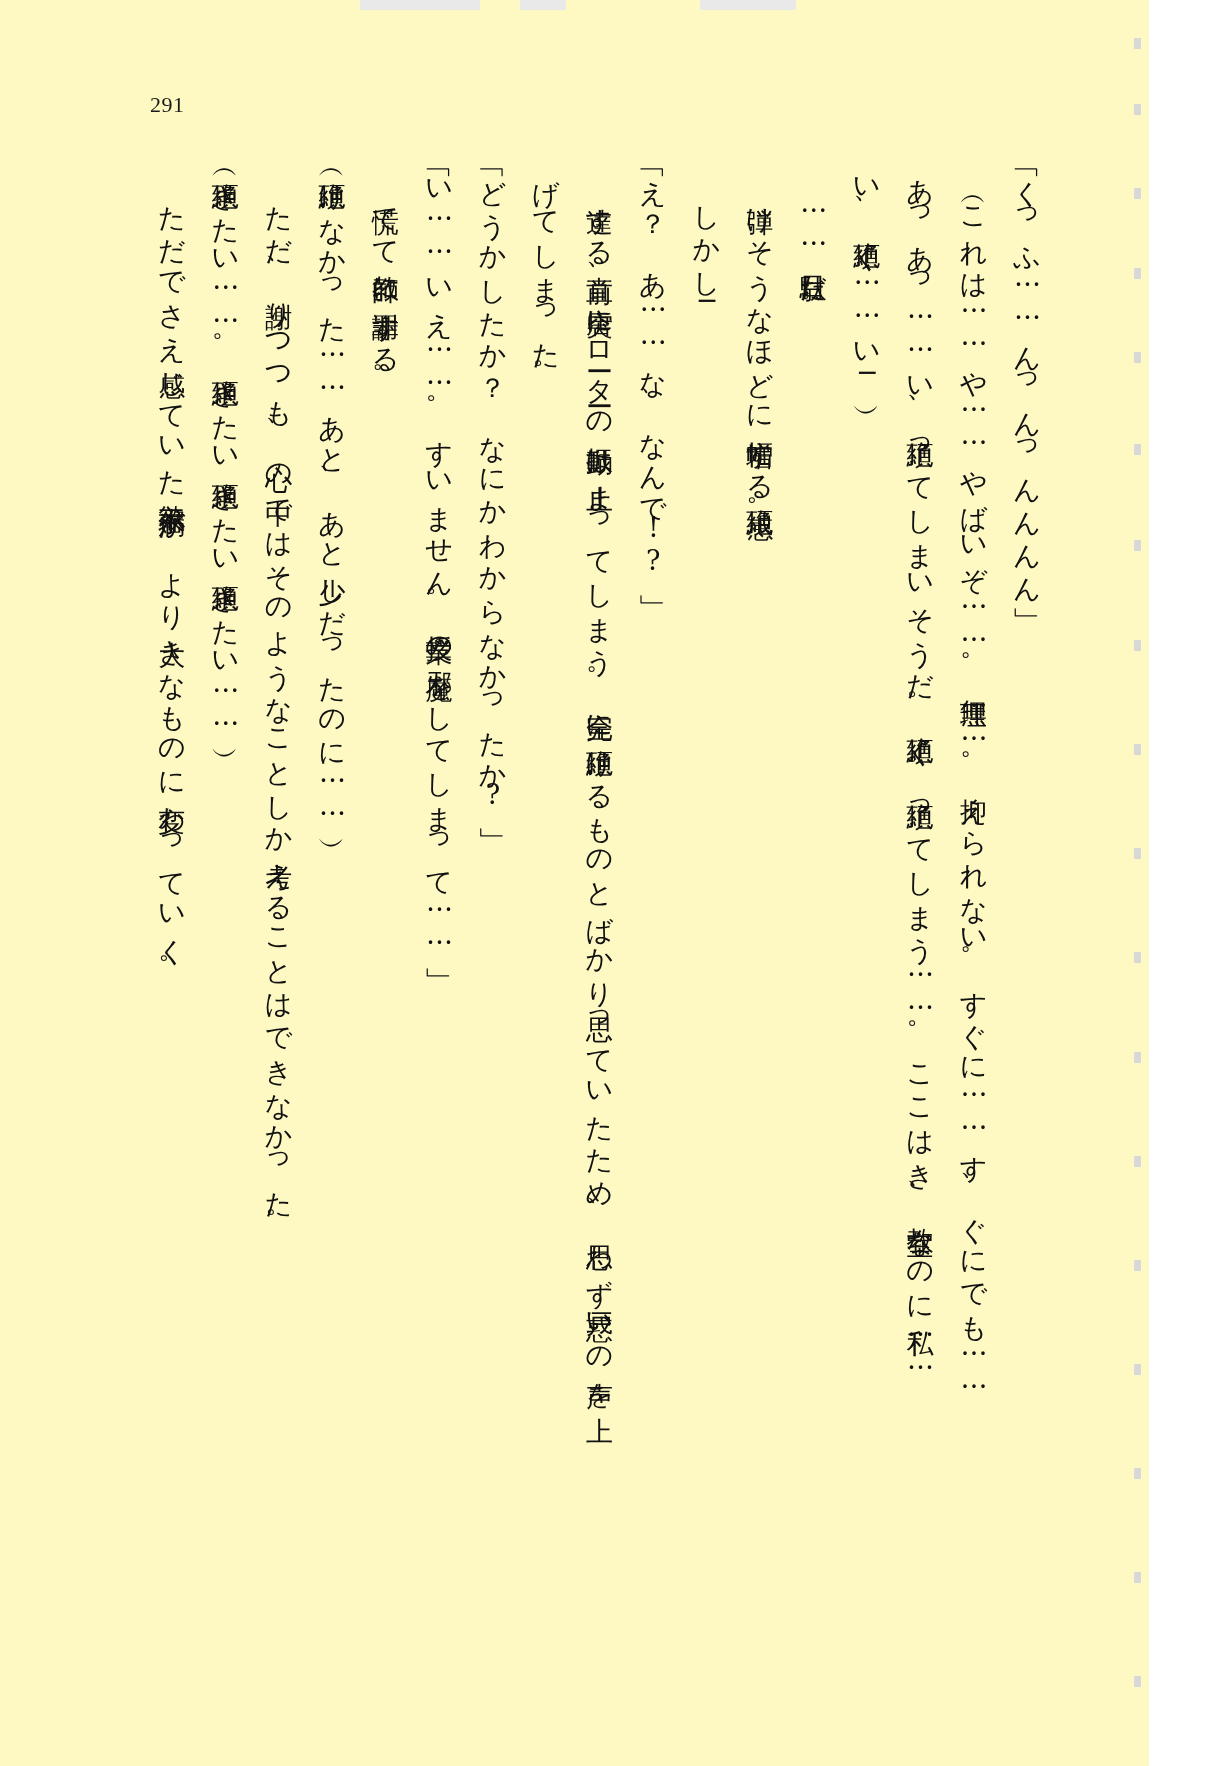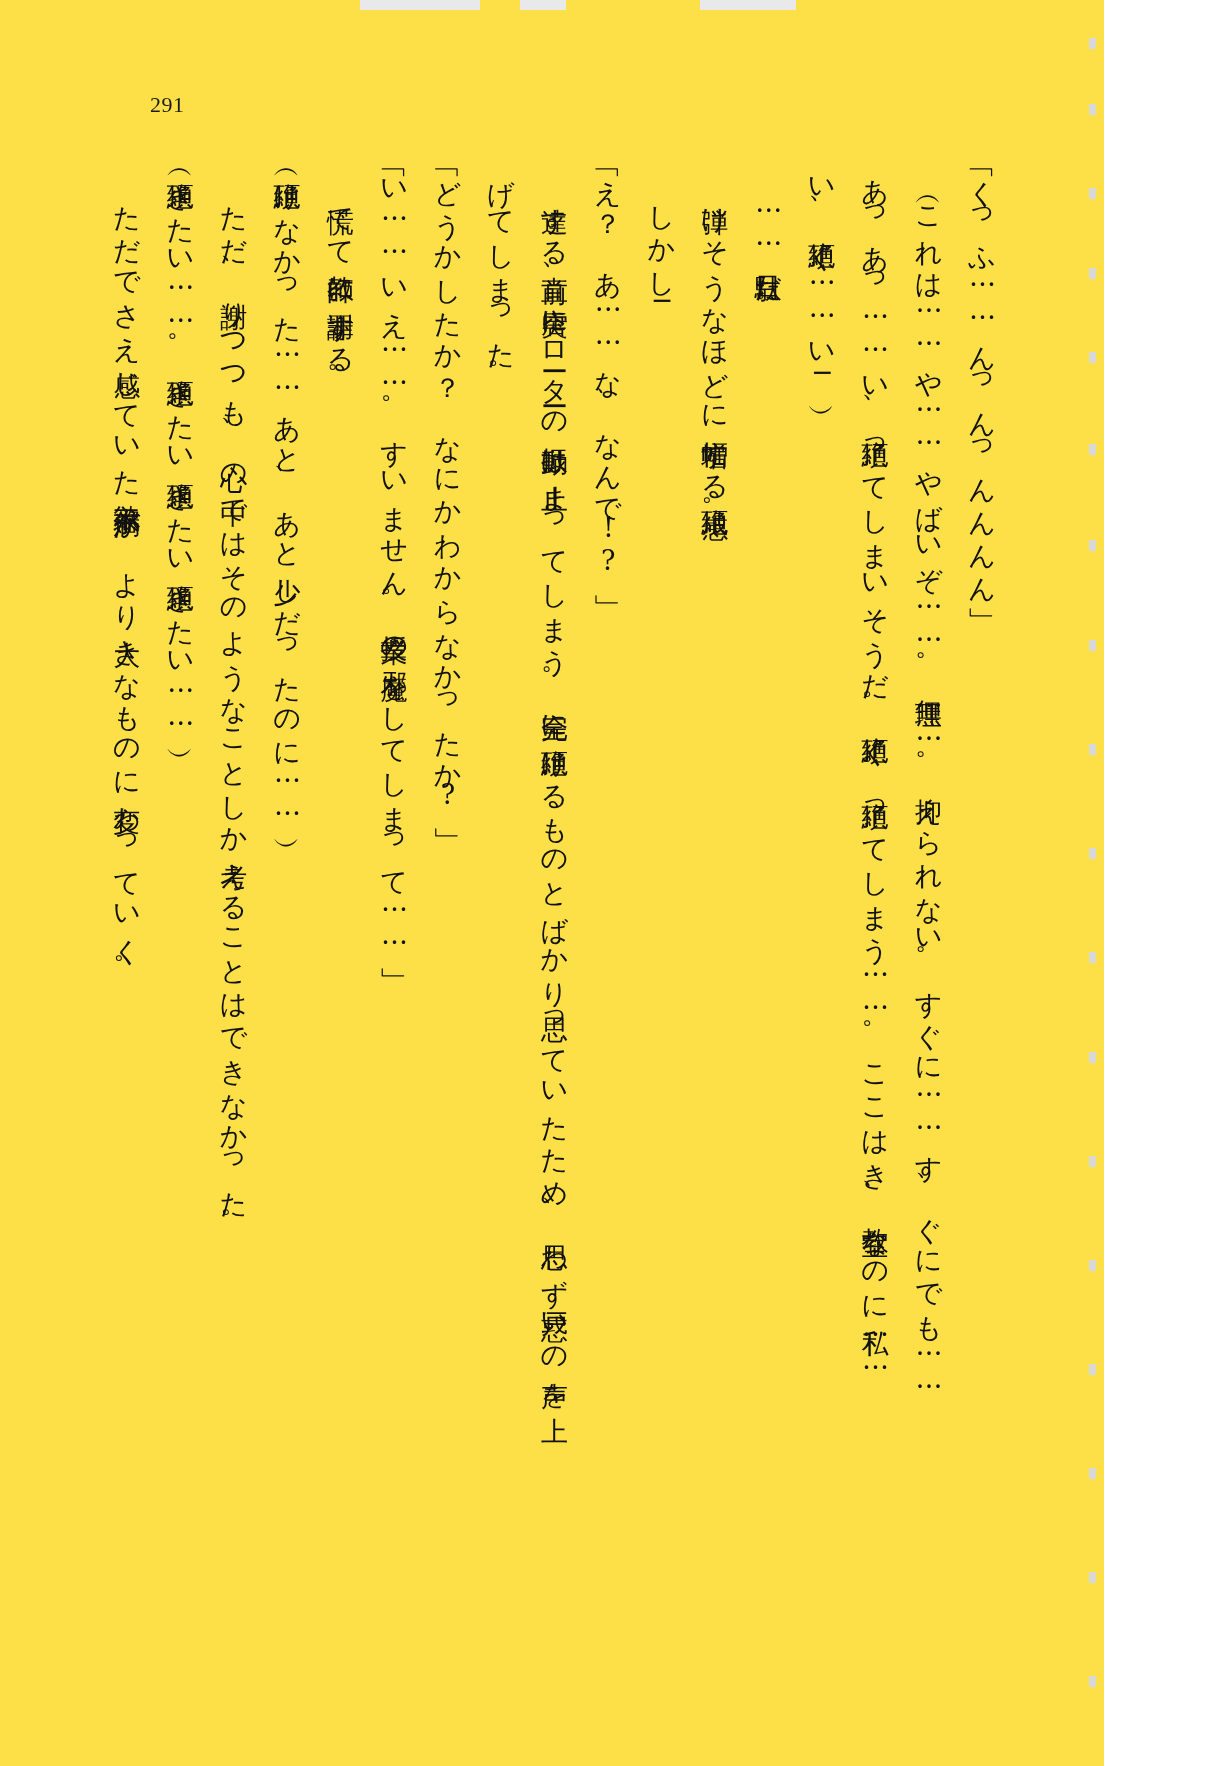--- a/index.html
+++ b/index.html
@@ -4,23 +4,24 @@
 <style>
   html, body {
     margin: 0;
     padding: 0;
     background: #ffffff;
   }
   .page {
     position: relative;
     width: 1104px;
     height: 1766px;
-    background: #fde047;
+    background: #fef9c3;
     overflow: hidden;
     font-family: "Liberation Serif", "DejaVu Serif", serif;
+    padding-left: 45px;
   }
 
   
   .page-number {
     position: absolute;
     left: 150px;
     top: 92px;
     font-size: 22px;
     color: #1a1a1a;
     letter-spacing: 0.5px;

